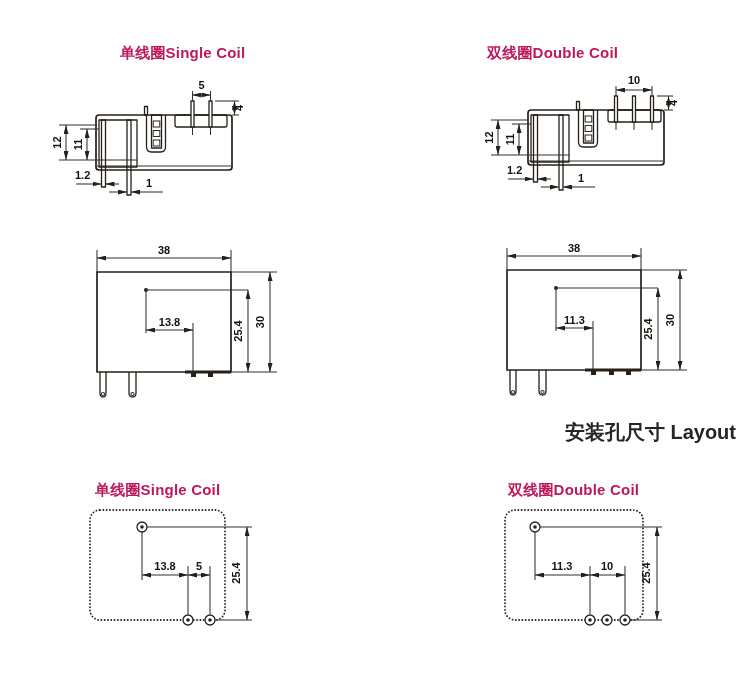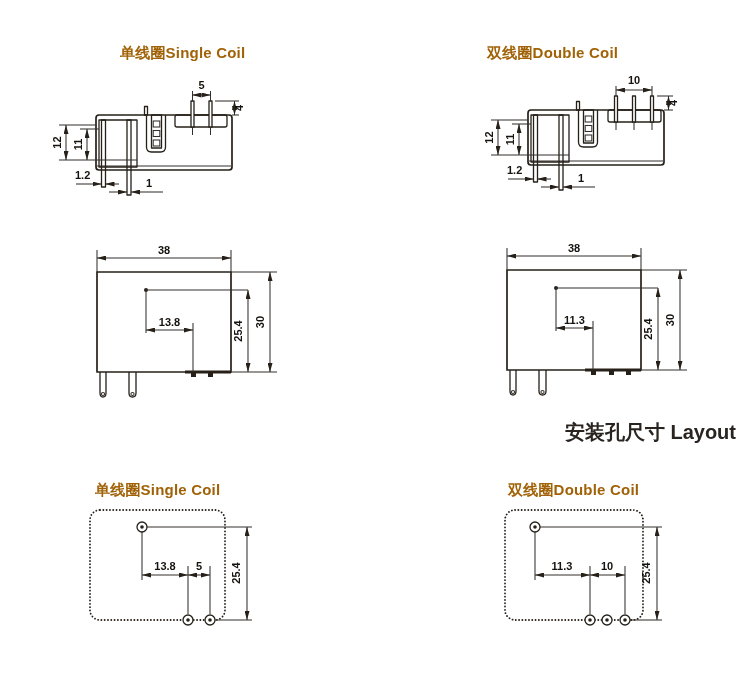--- a/index.html
+++ b/index.html
@@ -3,21 +3,21 @@
 <meta charset="utf-8">
 <style>
   html,body{margin:0;padding:0;}
   body{
     width:736px;height:678px;position:relative;background:#ffffff;
     font-family:"Liberation Sans","DejaVu Sans",sans-serif;color:#1b1713;
     overflow:hidden;
   }
   .abs{position:absolute;}
   .title{
-    font-size:15px;font-weight:700;letter-spacing:0.2px;color:#a16207;
+    font-size:15px;font-weight:700;letter-spacing:0.2px;color:#be185d;
     white-space:nowrap;
   }
   .heading{
     left:0;right:0;top:419px;text-align:right;
     font-size:20px;font-weight:700;color:#2a2420;
   }
   svg{display:block;overflow:visible;}
   svg .ol{stroke:#262019;stroke-width:1.7;fill:none;stroke-linejoin:round;}
   svg .md{stroke:#262019;stroke-width:1.3;fill:none;stroke-linejoin:round;}
   svg .th{stroke:#33302c;stroke-width:1.05;fill:none;}

